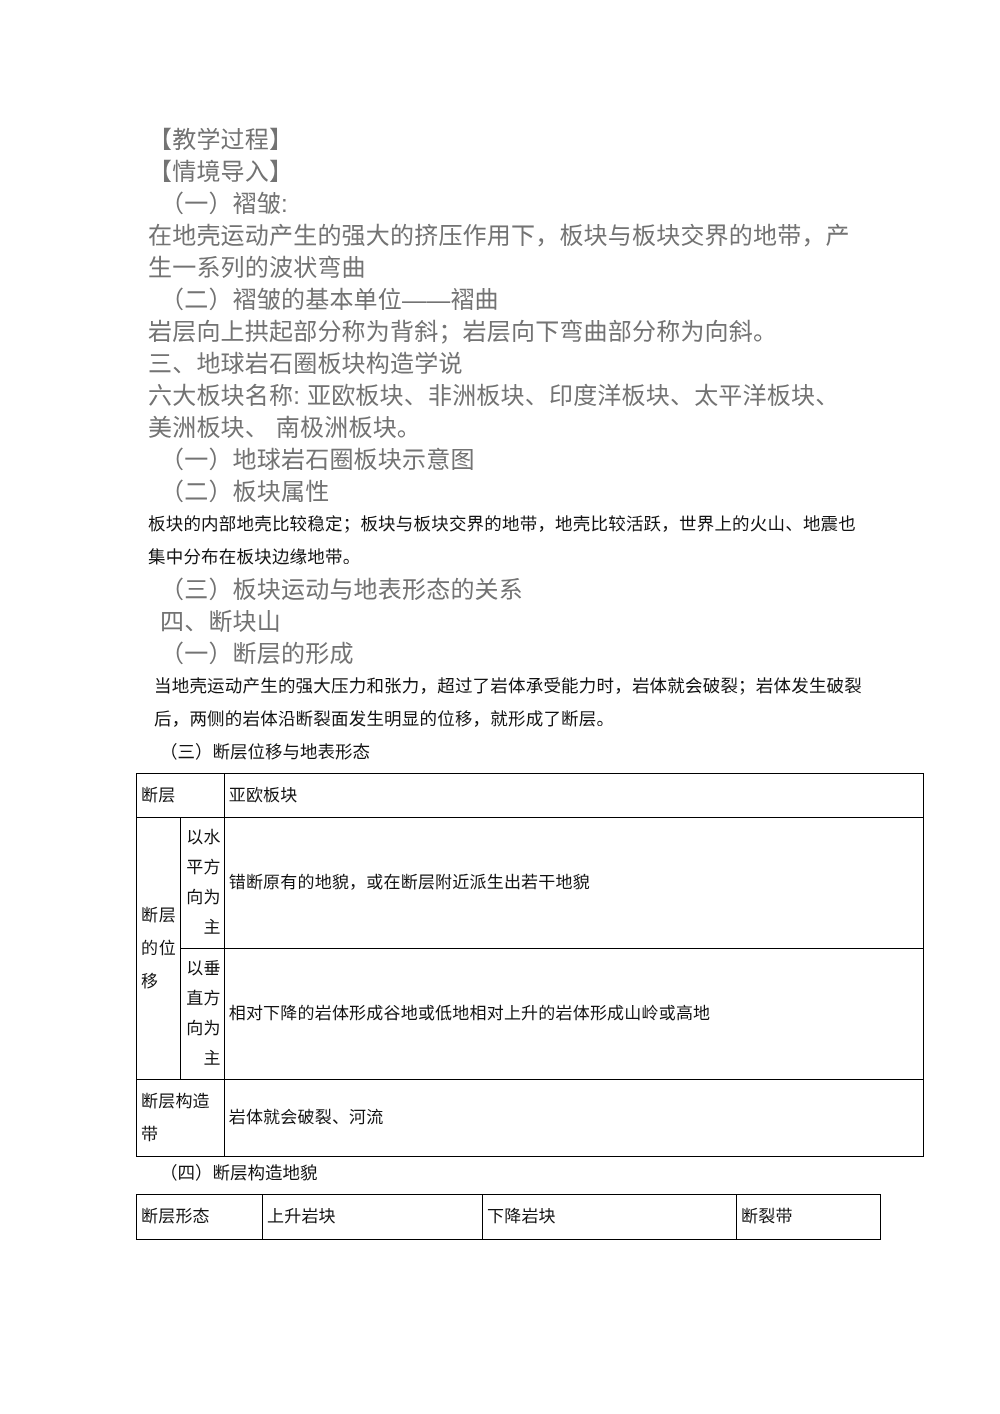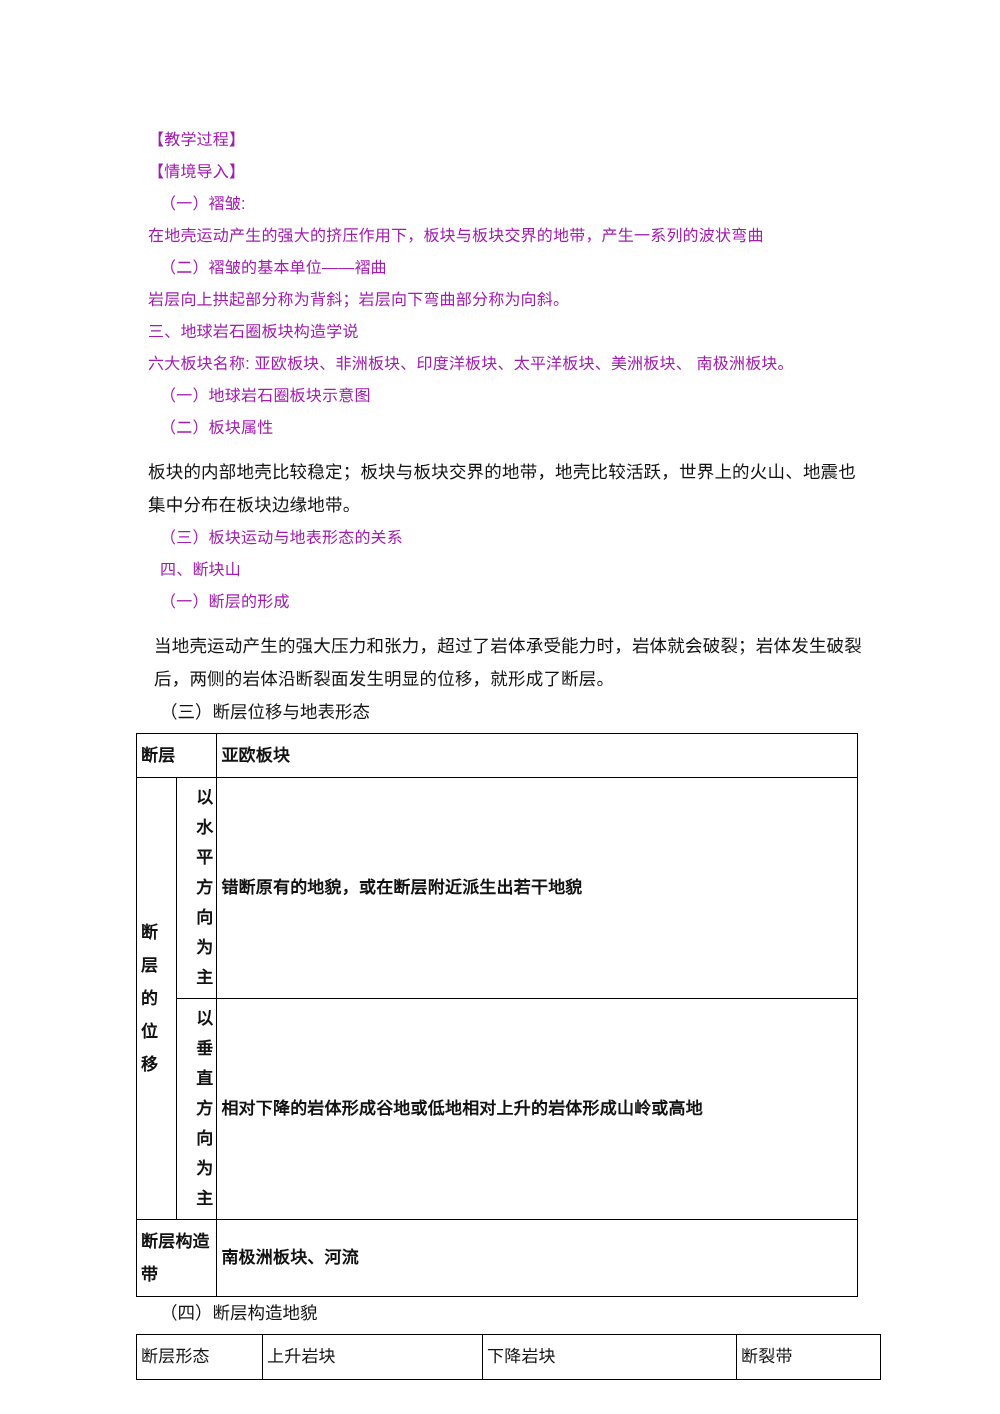--- a/index.html
+++ b/index.html
@@ -21,39 +21,38 @@
     overflow: hidden;
     box-sizing: border-box;
   }
   .content {
     position: absolute;
     left: 148px;
     top: 124px;
     width: 712px;
   }
   .line {
-    font-size: 16px;
+    font-size: 24px;
     line-height: 32px;
-    color: #a21caf;
+    color: #737373;
     white-space: pre-wrap;
     letter-spacing: 0.2px;
   }
   .line.indent {
     padding-left: 12px;
   }
   .line.wide {
     width: 714px;
   }
   .para {
     font-size: 17.5px;
     line-height: 33px;
     color: #121212;
     width: 714px;
     letter-spacing: 0.2px;
-    margin-top: 12px;
   }
   .para.ind {
     padding-left: 6px;
   }
 
   
   table.doc-table {
     border-collapse: collapse;
     table-layout: fixed;
     font-size: 17px;
@@ -63,24 +62,23 @@
   table.doc-table td {
     border: 1.7px solid #000000;
     padding: 5px 3px 5px 4px;
     vertical-align: middle;
     line-height: 30px;
     letter-spacing: 0.2px;
     word-break: break-all;
   }
   
   #fault-displacement-table {
-    width: 722px;
+    width: 788px;
     margin-left: -12px;
     margin-top: 5px;
-    font-weight: bold;
   }
   #fault-displacement-table td.c-label-narrow {
     width: 55px;
     text-align: justify;
     text-align-last: justify;
     line-height: 33px;
     padding-left: 4px;
     padding-right: 4px;
     vertical-align: middle;
   }
@@ -151,21 +149,21 @@
           <td class="c-label-narrow" rowspan="2">断层的位移</td>
           <td class="c-sub">以水平方向为主</td>
           <td class="c-desc">错断原有的地貌，或在断层附近派生出若干地貌</td>
         </tr>
         <tr class="tall">
           <td class="c-sub">以垂直方向为主</td>
           <td class="c-desc">相对下降的岩体形成谷地或低地相对上升的岩体形成山岭或高地</td>
         </tr>
         <tr>
           <td class="c-label-narrow" colspan="2" style="text-align:left;text-align-last:left;">断层构造带</td>
-          <td class="c-desc">南极洲板块、河流</td>
+          <td class="c-desc">岩体就会破裂、河流</td>
         </tr>
       </tbody>
     </table>
 
     <div class="tbl-caption">（四）断层构造地貌</div>
 
     <table class="doc-table" id="fault-landform-table">
       <tbody>
         <tr>
           <td class="l-c1">断层形态</td>

